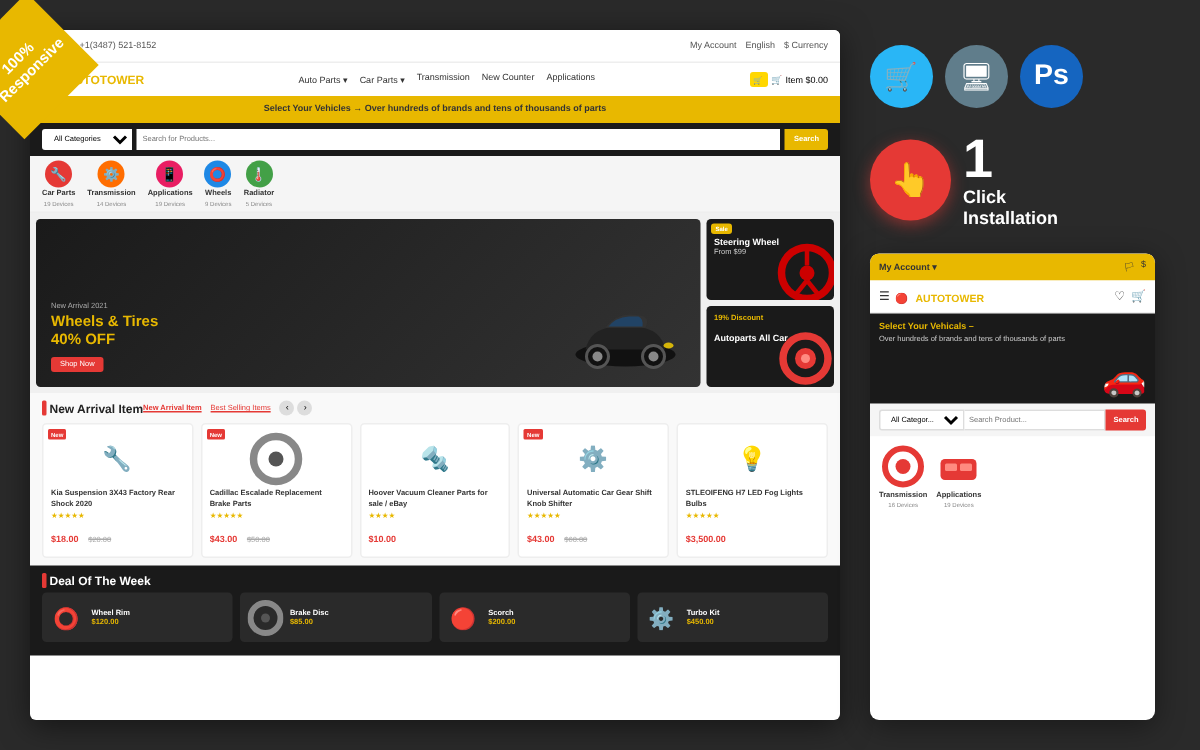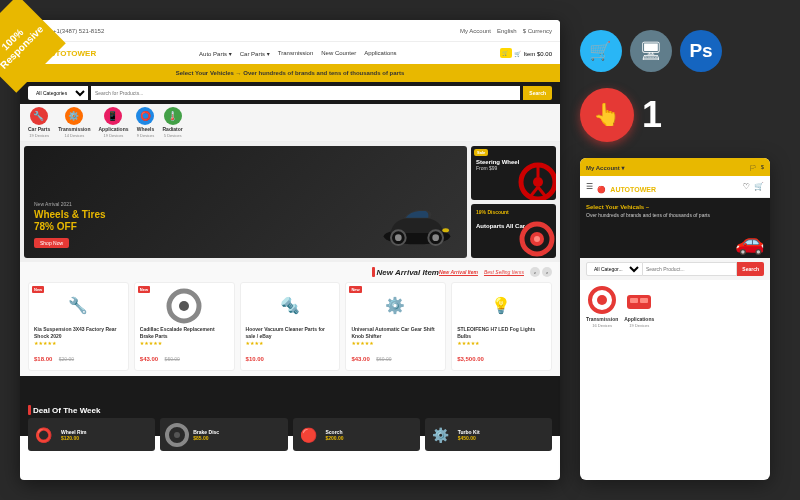--- a/index.html
+++ b/index.html
@@ -334,24 +334,23 @@
       font-weight: 700;
     }
 
     
     .arrival-section {
       background: #f9f9f9;
       padding: 5px 8px;
     }
     .section-header {
       display: flex;
-      justify-content: flex-end;
+      justify-content: flex-start;
       align-items: center;
       margin-bottom: 5px;
-      font-style: italic;
     }
     .section-title {
       font-size: 8px;
       font-weight: 900;
       color: #222;
       display: flex;
       align-items: center;
       gap: 2px;
     }
     .section-title::before {
@@ -457,21 +456,20 @@
       align-items: center;
       margin-bottom: 3px;
     }
     .deal-title {
       font-size: 8px;
       font-weight: 900;
       color: #fff;
       display: flex;
       align-items: center;
       gap: 2px;
-      margin-top: 24px;
     }
     .deal-title::before {
       content: '';
       display: inline-block;
       width: 3px;
       height: 10px;
       background: #e53935;
       border-radius: 1px;
     }
     .deal-products {
@@ -820,21 +818,21 @@
           <circle cx="32" cy="57" r="5" fill="#888"></circle>
           <circle cx="88" cy="57" r="11" fill="#111" stroke="#555" stroke-width="3"></circle>
           <circle cx="88" cy="57" r="5" fill="#888"></circle>
 
           <ellipse cx="103" cy="46" rx="5" ry="3" fill="#ffd700" opacity="0.8"></ellipse>
         </svg>
         <div class="hero-text">
           <div class="hero-label">New Arrival 2021</div>
           <div class="hero-title">
             <span>Wheels &amp; Tires</span><br>
-            <span style="color:#e8b800">78% OFF</span>
+            <span style="color:#e8b800">40% OFF</span>
           </div>
           <button class="hero-btn">Shop Now</button>
         </div>
       </div>
 
       <div class="hero-sidebar">
 
         <div class="hero-card top">
           <div class="badge">Sale</div>
           <div class="card-title">Steering Wheel</div>
@@ -983,20 +981,24 @@
     <div class="icon-row">
       <div class="circle-icon blue">🛒</div>
       <div class="circle-icon gray">🖥</div>
       <div class="circle-icon ps" style="font-size:19px;font-weight:900;">Ps</div>
     </div>
 
     <div class="click-install">
       <div class="click-btn">👆</div>
       <div class="click-text">
         <span class="click-number">1</span>
+        <span class="click-label">
+          <span>Click</span><br>
+          <span>Installation</span>
+        </span>
       </div>
     </div>
 
     <div class="mobile-preview">
 
       <div class="mob-account-bar">
         <span class="mob-account-text">My Account ▾</span>
         <div class="mob-icons">
           <span>🏳</span>
           <span>$</span>

